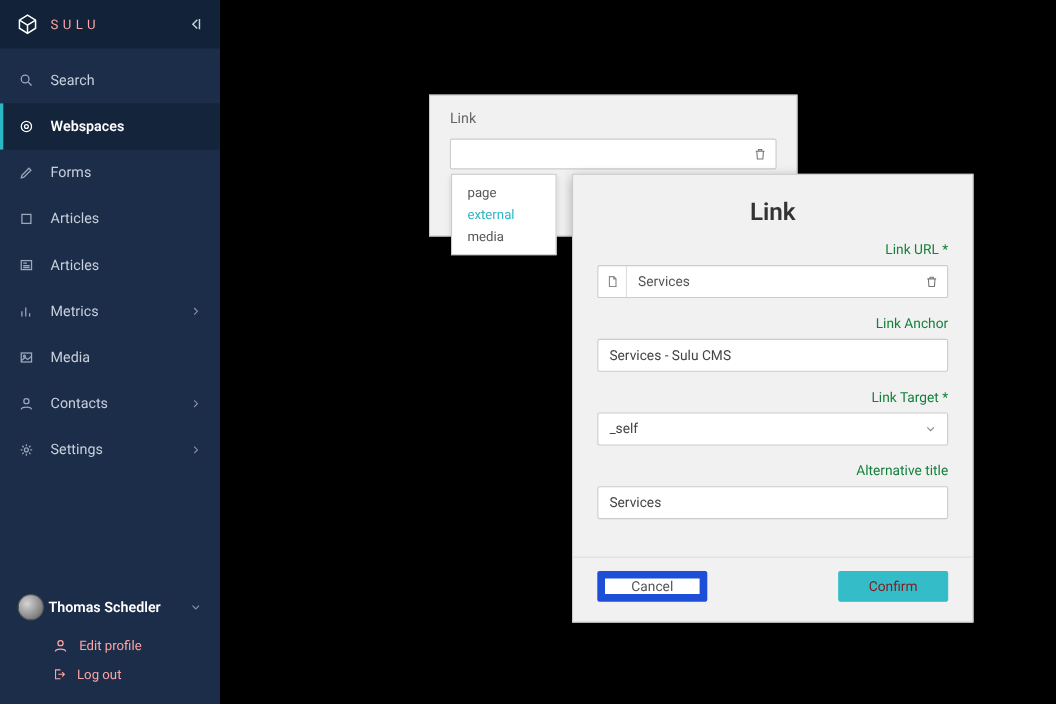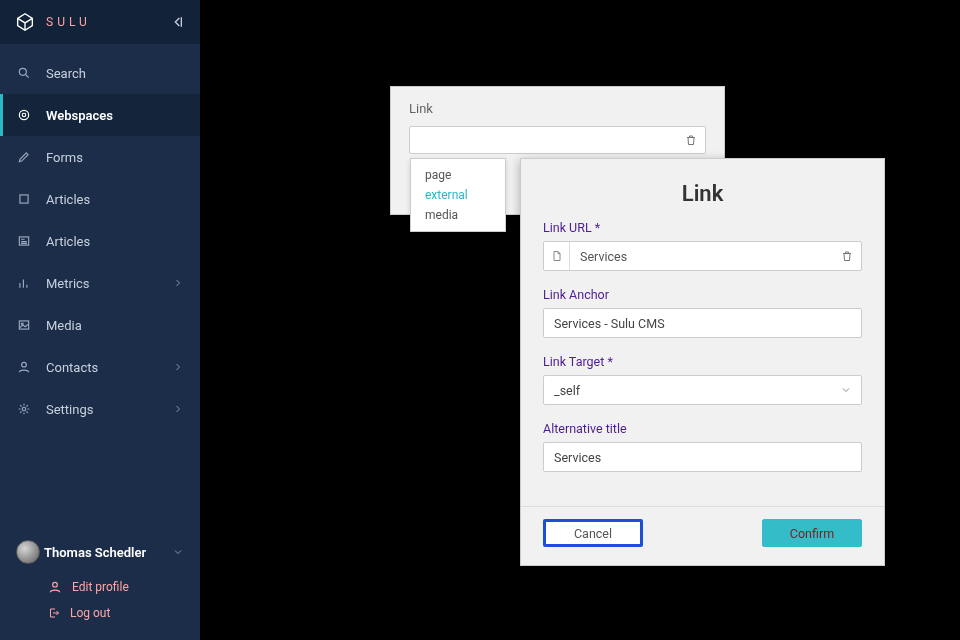--- a/index.html
+++ b/index.html
@@ -39,32 +39,32 @@
   .dropdown { position: absolute; top: 31px; left: 0; width: 96px; background: #fff; border: 1px solid #ccc; box-shadow: 0 2px 5px rgba(0,0,0,0.15); padding: 6px 0; z-index: 5; }
   .dropdown-item { padding: 3px 14px; font-size: 12px; color: #555; cursor: pointer; }
   .dropdown-item.selected { color: #2bb7c4; }
 
   
   .modal { position: absolute; left: 320px; top: 158px; width: 365px; background: #f1f1f1; border: 1px solid #ccc; box-shadow: 0 3px 10px rgba(0,0,0,0.3); }
   .modal-header { text-align: center; padding: 22px 0 14px; }
   .modal-title { font-size: 22px; font-weight: 600; color: #333; }
   .modal-body { padding: 0 22px 18px; }
   .field { margin-bottom: 16px; }
-  .field-label { font-size: 12.5px; color: #4c1d95; margin-bottom: 6px; display: block; }
+  .field-label { font-size: 12.5px; color: #15803d; margin-bottom: 6px; display: block; text-align: right; }
   .text-input, .select { width: 100%; height: 30px; border: 1px solid #ccc; border-radius: 2px; background: #fff; padding: 0 10px; font-size: 12.5px; color: #444; }
   .input-with-icon { display: flex; align-items: center; background: #fff; border: 1px solid #ccc; border-radius: 2px; height: 30px; position: relative; }
   .input-with-icon .doc-icon { width: 26px; display: flex; align-items: center; justify-content: center; border-right: 1px solid #ddd; height: 100%; color: #888; }
   .input-with-icon .value { padding: 0 10px; font-size: 12.5px; color: #555; flex: 1; }
   .input-with-icon .trash { position: absolute; right: 8px; color: #777; }
   .select-wrap { position: relative; }
   .select-wrap .chev { position: absolute; right: 10px; top: 50%; transform: translateY(-50%); color: #888; pointer-events: none; }
 
   .modal-footer { display: flex; justify-content: space-between; padding: 12px 22px 18px; border-top: 1px solid #ddd; }
   .btn { min-width: 100px; height: 28px; border-radius: 2px; font-size: 12.5px; cursor: pointer; display: flex; align-items: center; justify-content: center; }
-  .btn-secondary { background: #fff; border: 3px solid #1d4ed8; color: #555; }
+  .btn-secondary { background: #fff; border: 7px solid #1d4ed8; color: #555; }
   .btn-primary { background: #34bdc9; border: 1px solid #34bdc9; color: #7f1d1d; }
 
   svg { display: block; }
 </style>
 </head>
 <body>
 
 <div class="app">
   <aside class="sidebar">
     <div class="sidebar-header">

